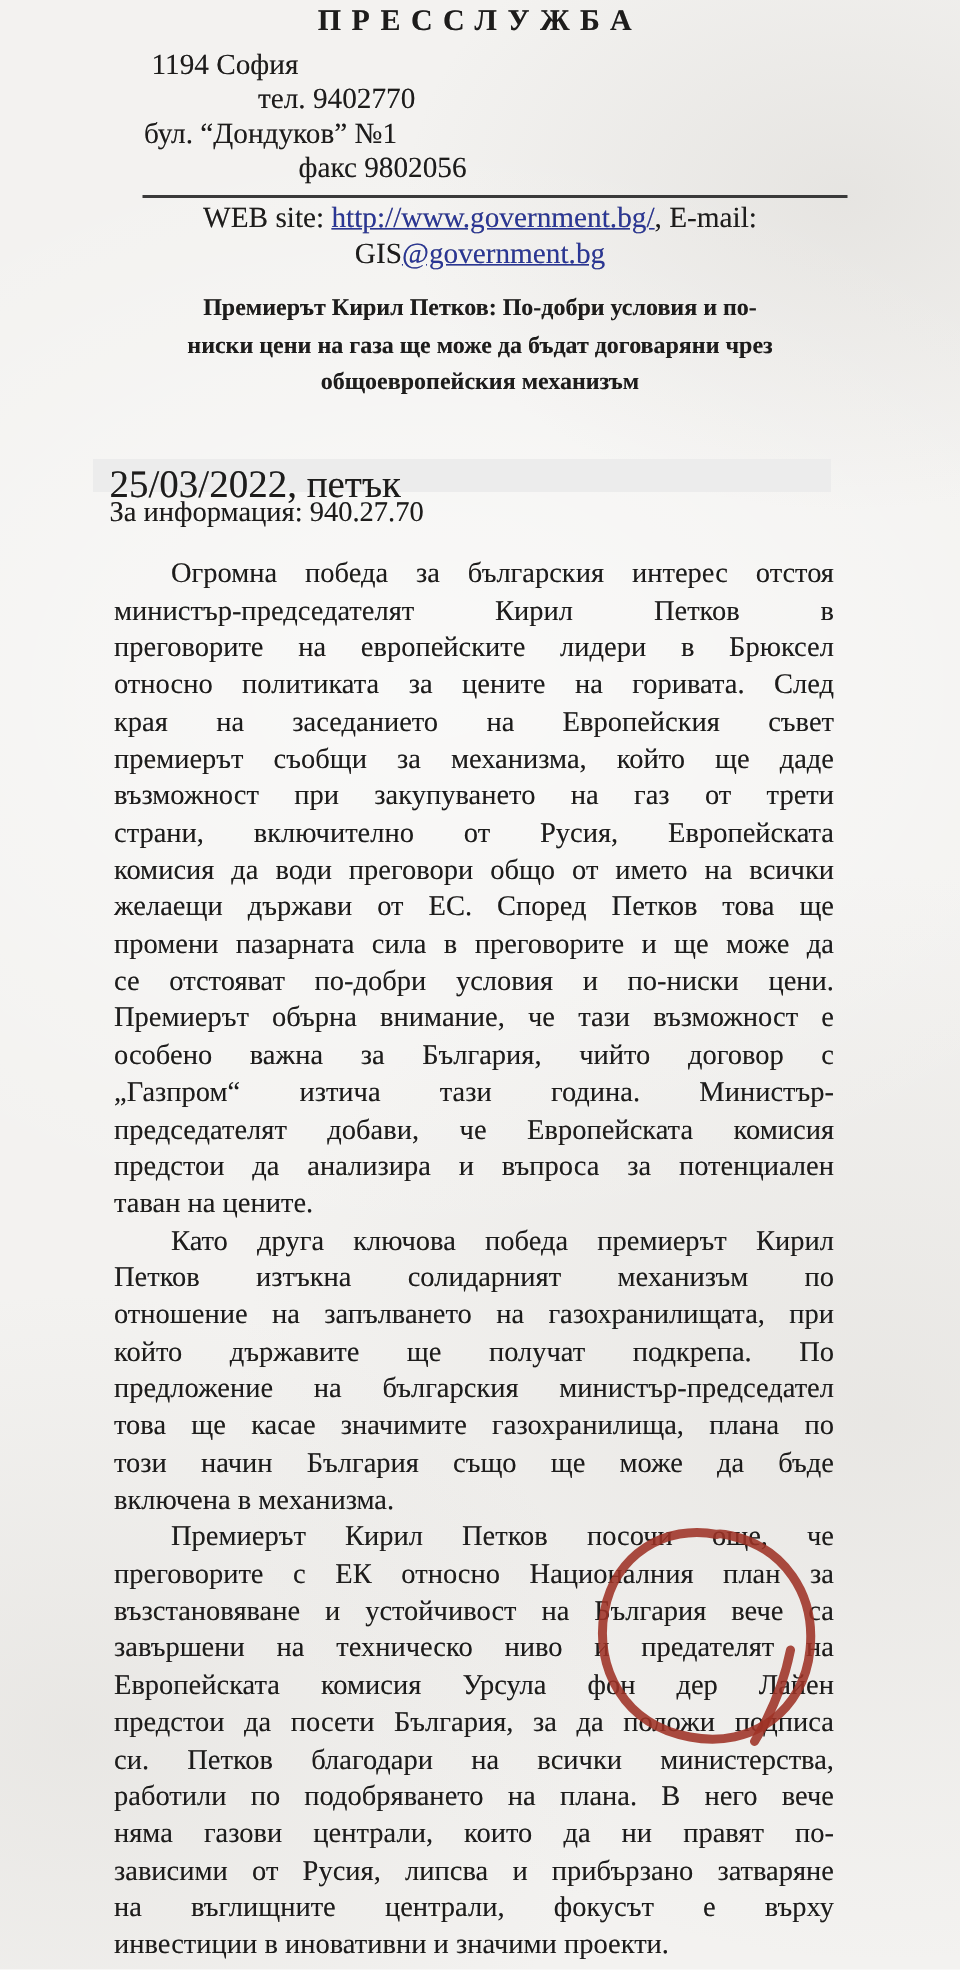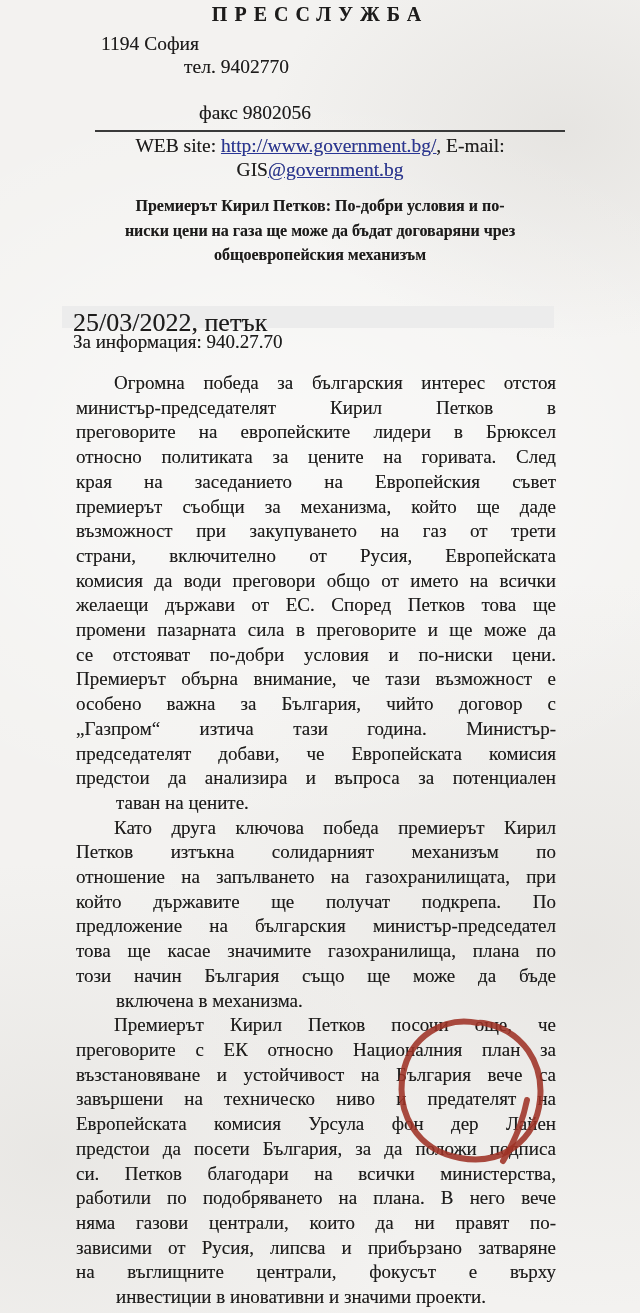--- a/index.html
+++ b/index.html
@@ -18,21 +18,21 @@
   }
   .txt{ text-shadow:0 0 0.4px rgba(0,0,0,0.40); }
 
   
   .press-title{
     position:absolute;top:3px;left:0;width:100%;
     text-align:center;font-weight:bold;font-size:20px;letter-spacing:7px;
   }
   .addr{ position:absolute;font-size:19.5px;white-space:nowrap;margin-left:24px; }
   .addr.l1{ left:77px;  top:33px; }
-  .addr.l2{ left:160px; top:56px; }
+  .addr.l2{ left:148px; top:56px; }
   .addr.l3{ left:72px;  top:79px; }
   .addr.l4{ left:175px; top:102px; }
   .rule{
     position:absolute;left:95px;top:130px;width:470px;height:0;
     border-top:2px solid #3a3a3a;
   }
   .webline{ position:absolute;left:0;top:135px;width:100%;text-align:center;font-size:19.5px;white-space:nowrap; }
   .gisline{ position:absolute;left:0;top:159px;width:100%;text-align:center;font-size:19.5px;white-space:nowrap; }
   a.doc-link{ color:#2a3696;text-decoration:underline; }
 
@@ -52,34 +52,35 @@
 
   
   .body{ position:absolute;left:76px;top:371px;width:480px;font-size:19px; }
   .para{ margin:0; }
   .para .line{
     line-height:24.7px;
     text-align:justify;
     text-align-last:justify;
   }
   .para .line.first{ text-indent:38px; }
-  .para .line.last{ text-align-last:left;margin-left:40px; }
+  .para .line.last{ text-align-last:left; }
 
   
   .pen-annotation{ position:absolute;left:386px;top:1008px;width:175px;height:168px;pointer-events:none; }
   .pen-annotation path{ fill:none;stroke-width:6;stroke-linecap:round;stroke-linejoin:round;opacity:0.88; }
 </style>
 </head>
 <body>
 
 <div class="page txt">
 
   <div class="press-title">ПРЕССЛУЖБА</div>
   <div class="addr l1">1194 София</div>
   <div class="addr l2">тел. 9402770</div>
+  <div class="addr l3">бул. “Дондуков” №1</div>
   <div class="addr l4">факс 9802056</div>
   <div class="rule"></div>
   <div class="webline">
     <span>WEB site: </span><a class="doc-link" href="#">http://www.government.bg/</a><span>, E-mail:</span>
   </div>
   <div class="gisline">
     <span>GIS</span><a class="doc-link" href="#">@government.bg</a>
   </div>
 
   <div class="title">

